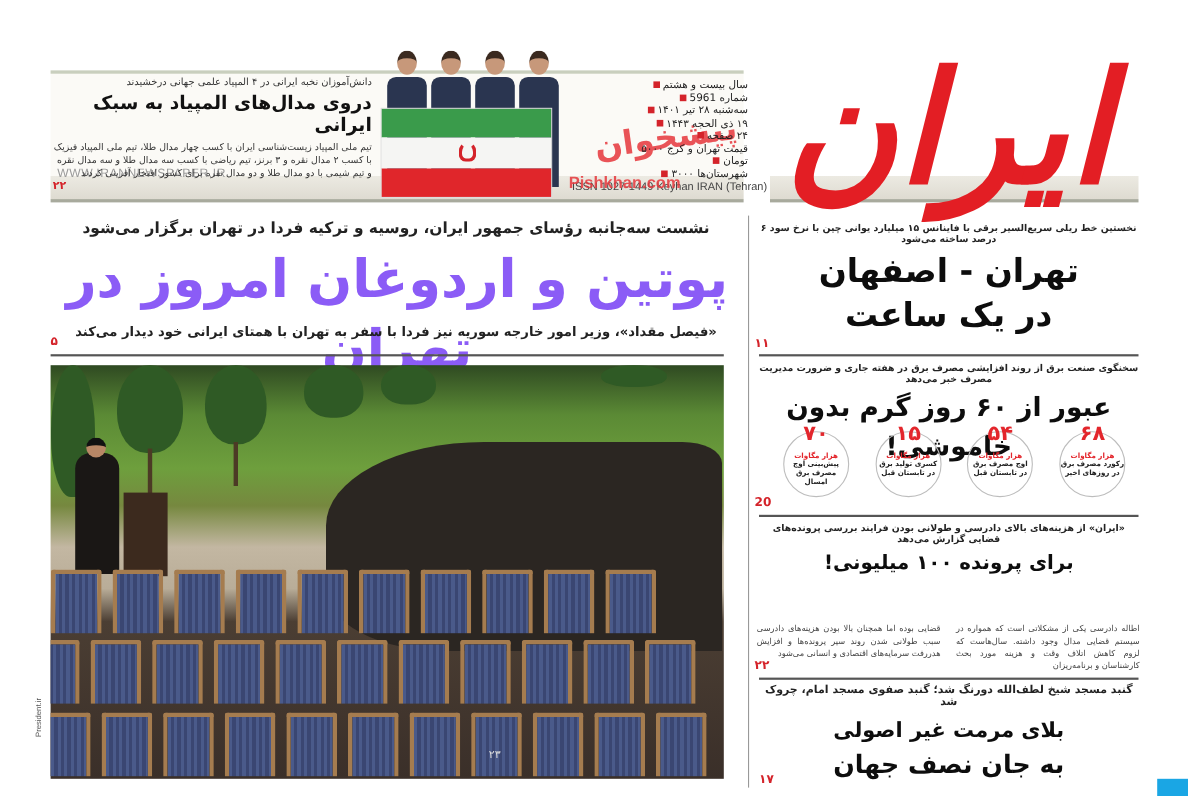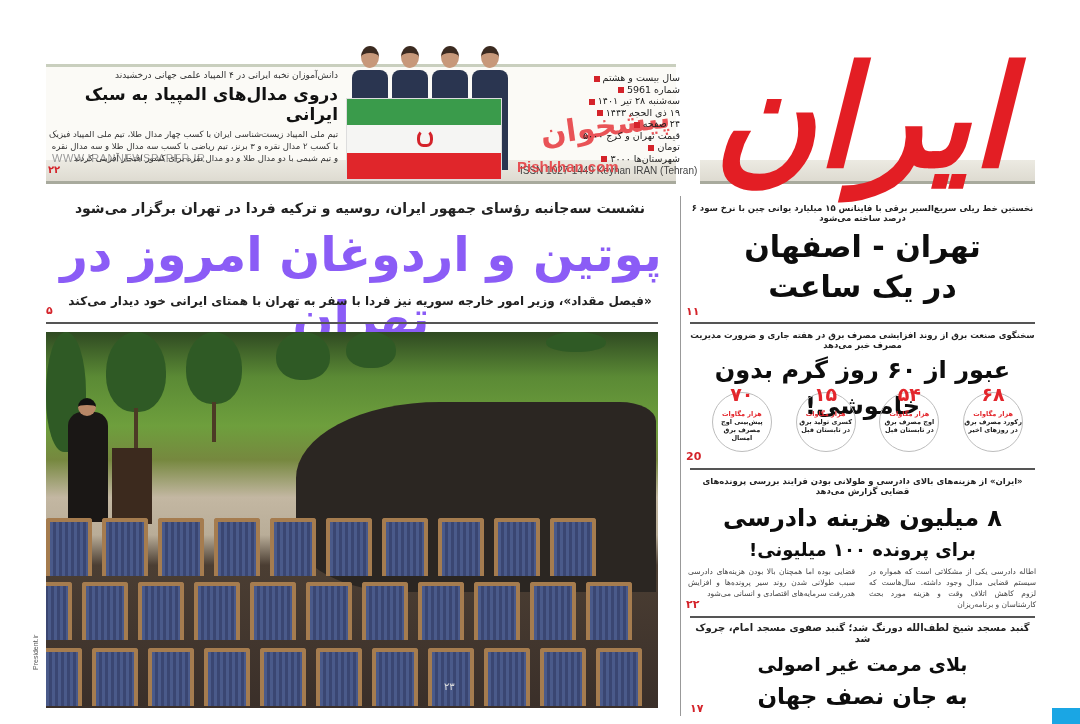--- a/index.html
+++ b/index.html
@@ -243,21 +243,20 @@
       <span class="num">۷۰</span>
       <span class="unit">هزار مگاوات</span>
       <span class="desc">پیش‌بینی اوج مصرف برق امسال</span>
     </div>
   </div>
   <div class="page-num" style="left:686px; top:450px;">20</div>
   <div class="rule" style="left:690px; top:468px; width:345px;"></div>
 
   <div class="rcol" style="top:476px;">
     <div class="rkicker">«ایران» از هزینه‌های بالای دادرسی و طولانی بودن فرایند بررسی پرونده‌های قضایی گزارش می‌دهد</div>
-    <div class="rtitle" style="font-size:24px; line-height:32px; margin-top:6px;">۸ میلیون هزینه دادرسی</div>
     <div class="rtitle" style="font-size:18px; line-height:32px;">برای پرونده ۱۰۰ میلیونی!</div>
   </div>
   <div class="cols2">
     <p>اطاله دادرسی یکی از مشکلاتی است که همواره در سیستم قضایی مدال وجود داشته. سال‌هاست که لزوم کاهش اتلاف وقت و هزینه مورد بحث کارشناسان و برنامه‌ریزان</p>
     <p>قضایی بوده اما همچنان بالا بودن هزینه‌های دادرسی سبب طولانی شدن روند سیر پرونده‌ها و افزایش هدررفت سرمایه‌های اقتصادی و انسانی می‌شود</p>
   </div>
   <div class="page-num" style="left:686px; top:598px;">۲۲</div>
   <div class="rule" style="left:690px; top:616px; width:345px;"></div>
 
   <div class="rcol" style="top:622px;">

